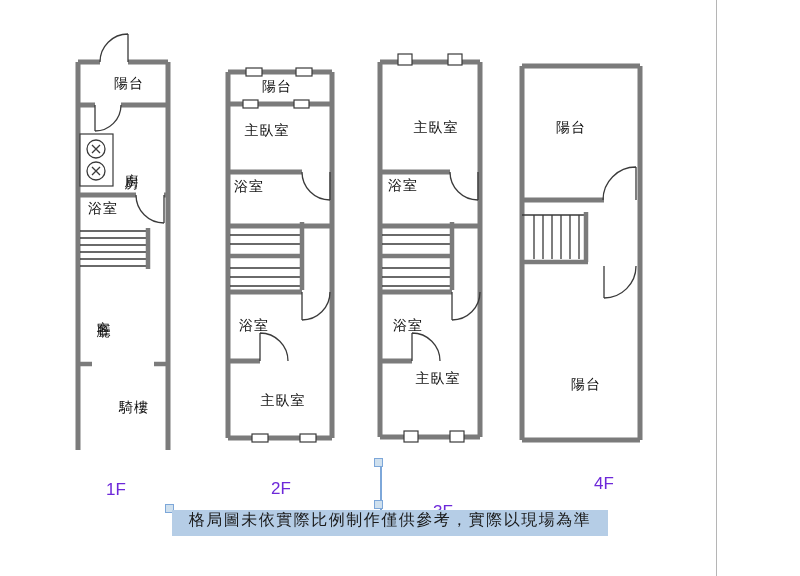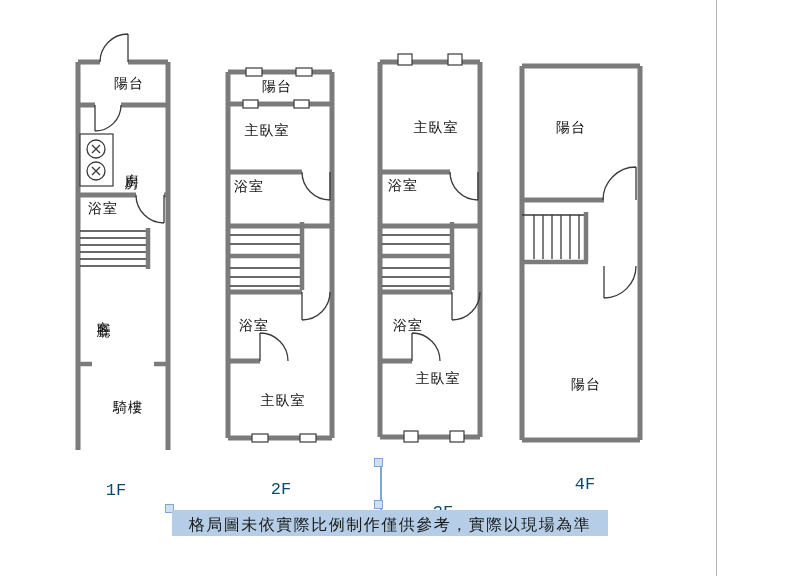--- a/index.html
+++ b/index.html
@@ -22,26 +22,26 @@
   .thick{stroke:var(--wall);stroke-width:4.5;fill:none;stroke-linecap:butt;}
   .thin{stroke:var(--line);stroke-width:1.3;fill:none;}
   .winrect{fill:#ffffff;stroke:var(--line);stroke-width:1.2;}
   .lbl{
     position:absolute;transform:translate(-50%,-50%);
     font-size:14px;color:#111;white-space:nowrap;letter-spacing:1px;
   }
   .vert{writing-mode:vertical-rl;letter-spacing:2px;}
   .flabel{
     position:absolute;transform:translate(-50%,-50%);
-    font-family:Liberation Mono, monospace;font-size:17px;color:#0c4a6e;
+    font-family:Liberation Sans, sans-serif;font-size:17px;color:#6d28d9;
   }
   .note-highlight{
     position:absolute;left:172px;top:510px;width:436px;height:26px;
     background:var(--highlight);
-    display:flex;align-items:flex-end;justify-content:center;
+    display:flex;align-items:flex-start;justify-content:center;
     font-size:16px;color:#1a1a1a;letter-spacing:1.5px;white-space:nowrap;
   }
   .anchor-line{
     position:absolute;left:380px;top:461px;width:2px;height:49px;
     background:var(--handle);
   }
   .handle{
     position:absolute;width:7px;height:7px;
     background:#cfe0ee;border:1px solid var(--handle);
   }
@@ -158,40 +158,40 @@
       <g>
         <path class="thin" d="M604,266 L604,298 M604,298 A32,32 0 0 0 636,266"></path>
       </g>
     </g>
   </svg>
 
   <div class="lbl" style="left:129px;top:84px">陽台</div>
   <div class="lbl vert" style="left:132px;top:164px">廚房</div>
   <div class="lbl" style="left:103px;top:209px">浴室</div>
   <div class="lbl vert" style="left:104px;top:312px">客廳</div>
-  <div class="lbl" style="left:128px;top:408px">騎樓</div>
+  <div class="lbl" style="left:134px;top:408px">騎樓</div>
 
   <div class="lbl" style="left:277px;top:87px">陽台</div>
   <div class="lbl" style="left:267px;top:131px">主臥室</div>
   <div class="lbl" style="left:249px;top:187px">浴室</div>
   <div class="lbl" style="left:254px;top:326px">浴室</div>
   <div class="lbl" style="left:283px;top:401px">主臥室</div>
 
   <div class="lbl" style="left:436px;top:128px">主臥室</div>
   <div class="lbl" style="left:403px;top:186px">浴室</div>
   <div class="lbl" style="left:408px;top:326px">浴室</div>
   <div class="lbl" style="left:438px;top:379px">主臥室</div>
 
   <div class="lbl" style="left:571px;top:128px">陽台</div>
   <div class="lbl" style="left:586px;top:385px">陽台</div>
 
   <div class="flabel" style="left:116px;top:490px">1F</div>
   <div class="flabel" style="left:281px;top:489px">2F</div>
   <div class="flabel" style="left:443px;top:512px">3F</div>
-  <div class="flabel" style="left:585px;top:484px">4F</div>
+  <div class="flabel" style="left:604px;top:484px">4F</div>
 
   <div class="anchor-line"></div>
   <div class="handle" style="left:374px;top:458px"></div>
   <div class="handle" style="left:374px;top:500px"></div>
   <div class="handle" style="left:165px;top:504px"></div>
 
   <div class="note-highlight">
     <span>格局圖未依實際比例制作僅供參考，實際以現場為準</span>
   </div>
 

